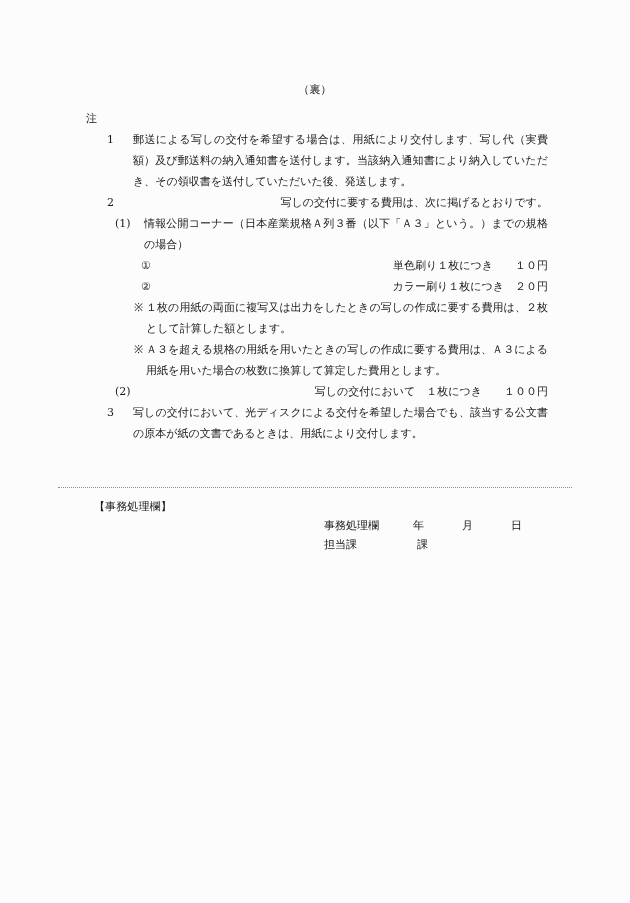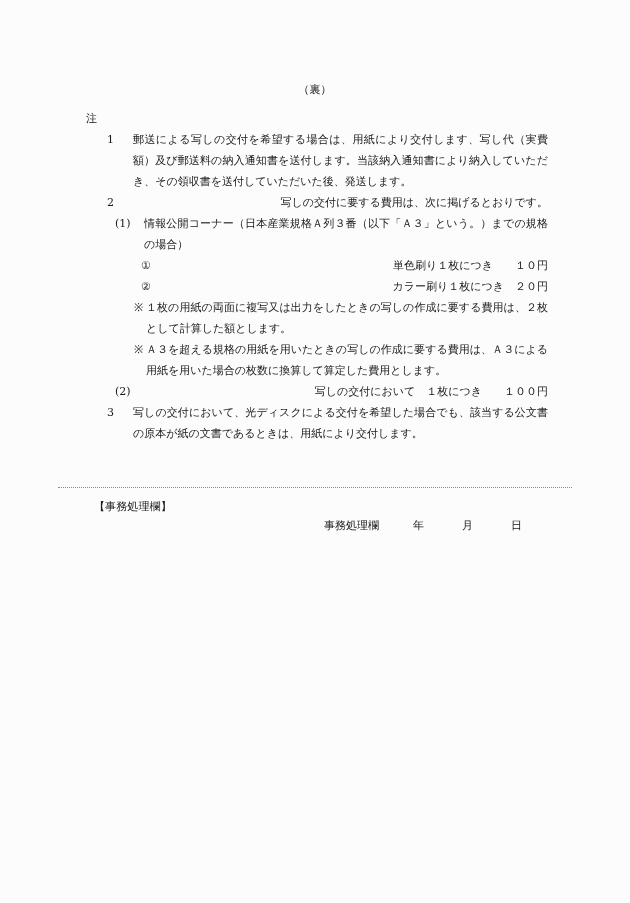--- a/index.html
+++ b/index.html
@@ -200,19 +200,22 @@
 
     <div class="office-title">【事務処理欄】</div>
 
     <div class="office-fields">
 
       <div class="field-row">
         <span class="field-label">事務処理欄</span><span class="field-gap-a"></span><span>年</span><span class="field-gap-b"></span><span>月</span><span class="field-gap-c"></span><span>日</span>
       </div>
 
 
+      <div class="field-row">
+        <span class="field-label">担当課</span><span class="field-gap-d"></span><span>課</span>
+      </div>
 
 
     </div>
 
   </div>
 
 </div>
 
 </body></html>

